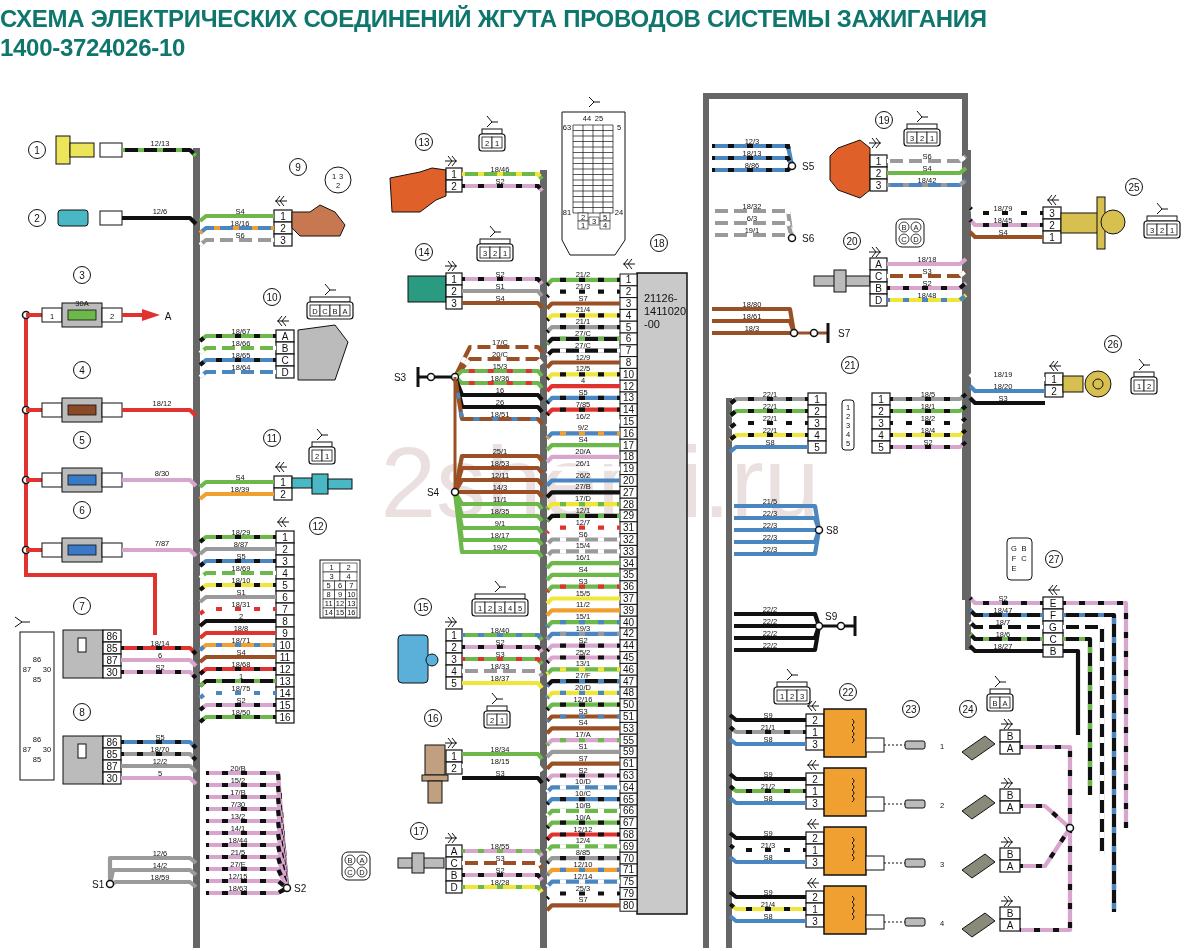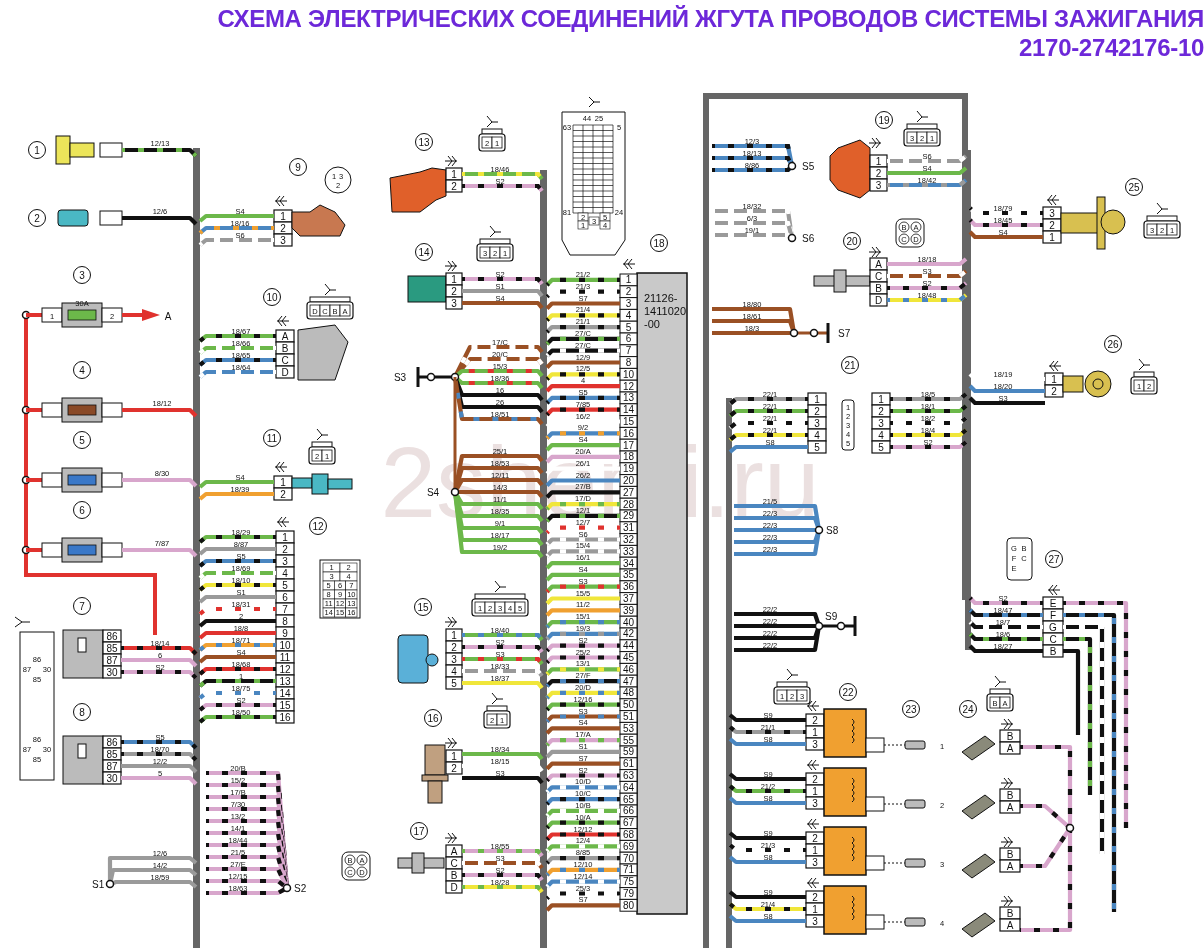--- a/index.html
+++ b/index.html
@@ -1,30 +1,30 @@
 <!DOCTYPE html>
 <html><head>
 <meta charset="utf-8">
 <style>
   html,body{margin:0;padding:0;background:#fff;}
   body{width:1204px;height:951px;overflow:hidden;position:relative;font-family:"Liberation Sans",sans-serif;}
-  #title{position:absolute;left:0;top:4px;width:1204px;text-align:right;font-family:"Liberation Sans",sans-serif;font-weight:bold;font-size:24px;line-height:29px;color:#6d28d9;letter-spacing:-0.3px;}
+  #title{position:absolute;left:0;top:4px;width:1204px;text-align:left;font-family:"Liberation Sans",sans-serif;font-weight:bold;font-size:24px;line-height:29px;color:#0f766e;letter-spacing:-0.3px;}
   #diagram{position:absolute;left:0;top:0;}
   .wlabel{font-family:"Liberation Sans",sans-serif;font-size:7.5px;fill:#111;}
   .pin{font-family:"Liberation Sans",sans-serif;font-size:10px;fill:#111;}
   .num{font-family:"Liberation Sans",sans-serif;font-size:10px;fill:#111;}
   .ecu-txt{font-family:"Liberation Sans",sans-serif;font-size:11px;fill:#111;}
   .watermark{font-family:"Liberation Sans",sans-serif;font-size:100px;fill:#c8a8a8;opacity:0.35;}
 </style>
 </head>
 <body>
 
 <div id="title">
   <div>СХЕМА ЭЛЕКТРИЧЕСКИХ СОЕДИНЕНИЙ ЖГУТА ПРОВОДОВ СИСТЕМЫ ЗАЖИГАНИЯ</div>
-  <div>2170-2742176-10</div>
+  <div>1400-3724026-10</div>
 </div>
 
 <svg id="diagram" width="1204" height="951" viewBox="0 0 1204 951" xmlns="http://www.w3.org/2000/svg">
     <text x="600" y="517" class="watermark" text-anchor="middle">2shemi.ru</text>
     <rect x="193" y="148" width="7" height="800" fill="#666666"></rect>
     <rect x="540" y="170" width="7" height="778" fill="#666666"></rect>
     <path d="M706 948 L706 96 L965 96 L965 600" fill="none" stroke="#666666" stroke-width="6"></path>
     <rect x="726" y="398" width="6" height="550" fill="#666666"></rect>
     <rect x="965" y="150" width="6" height="500" fill="#666666"></rect>
     <g>

